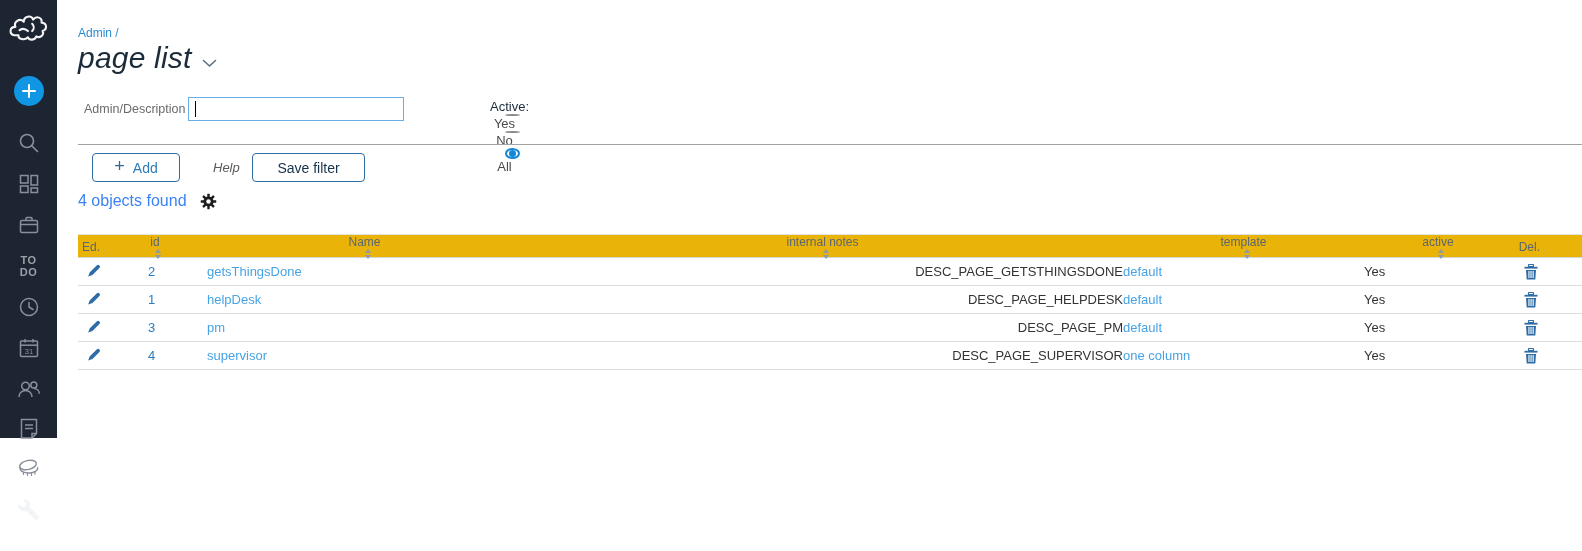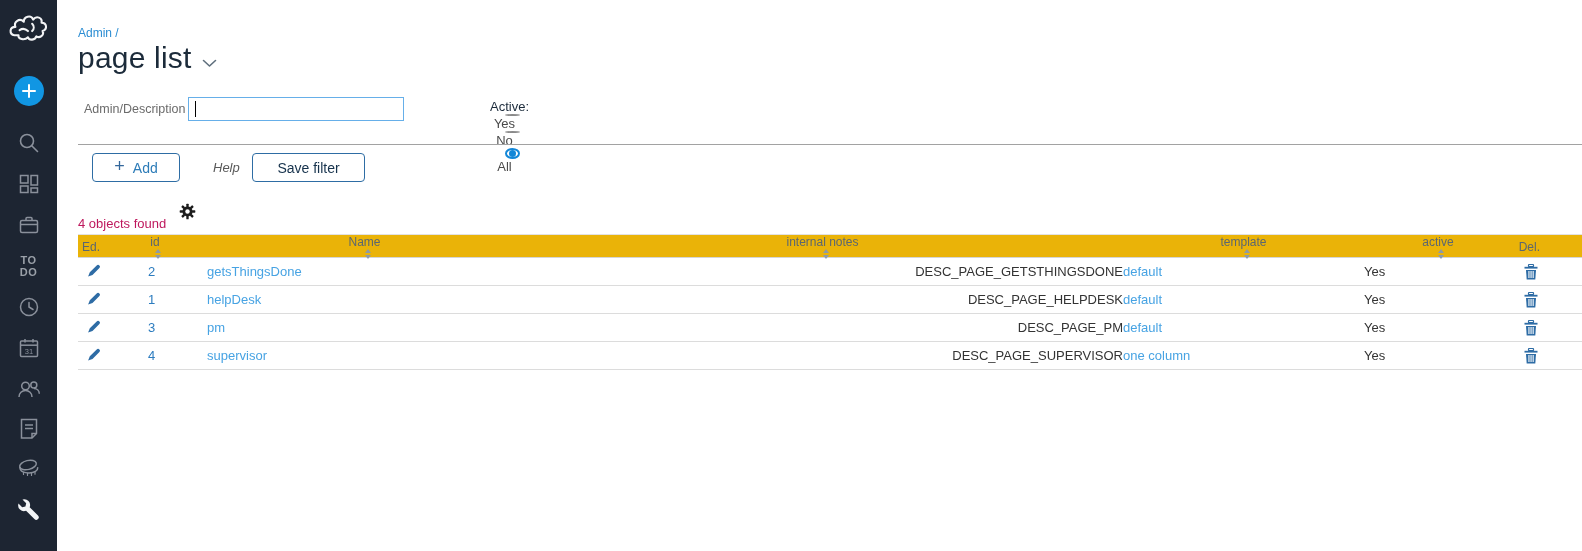--- a/index.html
+++ b/index.html
@@ -1,27 +1,27 @@
 <!DOCTYPE html>
 <html><head>
 <meta charset="utf-8">
 <style>
   * { margin:0; padding:0; box-sizing:border-box; }
   html,body { width:1582px; height:551px; background:#fff; font-family:"Liberation Sans",sans-serif; overflow:hidden; }
 
   
-  .sidebar { position:absolute; left:0; top:0; width:57px; height:551px; background:#1d2532; }
+  .sidebar { position:absolute; left:0; top:0; width:57px; height:438px; background:#1d2532; }
   .side-item { position:absolute; left:0; width:57px; display:flex; justify-content:center; align-items:center; cursor:pointer; }
   .plus-circle { width:30px; height:30px; border-radius:50%; background:#1196e3; display:flex; align-items:center; justify-content:center; }
   .todo-text { color:#9aa0a8; font-size:11px; font-weight:700; line-height:12px; text-align:center; letter-spacing:.5px; }
 
   
   .main { position:absolute; left:57px; top:0; width:1525px; height:551px; }
   .breadcrumb { position:absolute; left:21px; top:26px; font-size:12px; color:#2b8dd3; cursor:pointer; }
-  .title-row { position:absolute; left:21px; top:41px; display:flex; align-items:center; }
+  .title-row { position:absolute; left:21px; top:41px; display:flex; align-items:center;font-style:italic; }
   .page-title { font-size:30px; font-weight:300; color:#1c2b3a; letter-spacing:.2px; }
   .title-chevron { margin-left:10px; margin-top:10px; cursor:pointer; }
 
   .filter-label { position:absolute; left:27px; top:102px; font-size:12.5px; color:#6b6b6b; }
   .input-wrap { position:absolute; left:131px; top:97px; width:216px; height:24px; }
   .input-wrap input { width:100%; height:100%; border:1px solid #66afe9; outline:none; font-size:13px; padding:0 6px; color:#222; background:#fff; }
   .caret { position:absolute; left:7px; top:4px; width:1px; height:16px; background:#000; }
 
   .active-group { position:absolute; left:433px; top:99px; height:20px; display:flex; align-items:center;flex-direction:column; }
   .active-label { font-size:13px; color:#1b2a3a; margin-right:12px; }
@@ -33,21 +33,21 @@
   .divider { position:absolute; left:21px; top:144px; width:1504px; height:1px; background:#a2a2a2; }
 
   .toolbar { position:absolute; left:0; top:153px; width:100%; height:30px; }
   .btn { position:absolute; height:29px; background:#fff; border:1px solid #2e6da4; border-radius:4px; font-family:"Liberation Sans",sans-serif; font-size:14px; cursor:pointer; display:flex; align-items:center; justify-content:center; }
   .btn.add { left:35px; width:88px; color:#2d7cb8; }
   .btn.add .plus { font-size:18px; font-weight:400; color:#33679b; margin-right:8px; margin-top:-2px; }
   .help-link { position:absolute; left:156px; top:7px; font-size:13px; font-style:italic; color:#5a5a5a; cursor:pointer; }
   .btn.save { left:195px; width:113px; color:#16324c; }
 
   .results-row { position:absolute; left:21px; top:192px; display:flex; align-items:center; }
-  .results-count { font-size:13px; color:#be185d;margin-top:24px; }
+  .results-count { font-size:16px; color:#3b82f6; }
   .gear { margin-left:13px; cursor:pointer; display:inline-flex; }
 
   
   .table { position:absolute; left:21px; top:222px; width:1504px; }
   .thead, .tr { display:grid; grid-template-columns:25px 104px 315px 601px 241px 148px 70px; align-items:center; }
   .thead { height:24px; background:#eab308; border-top:1px solid #e2e2e2; border-bottom:1px solid #d5d5d5;margin-top:12px; }
   .th { font-size:12px; color:#5b6770; display:flex; align-items:center; }
   .th.sortable { cursor:pointer;flex-direction:column; }
   .th.ed { padding-left:4px; }
   .th.del { justify-content:flex-end; padding-right:42px; }

